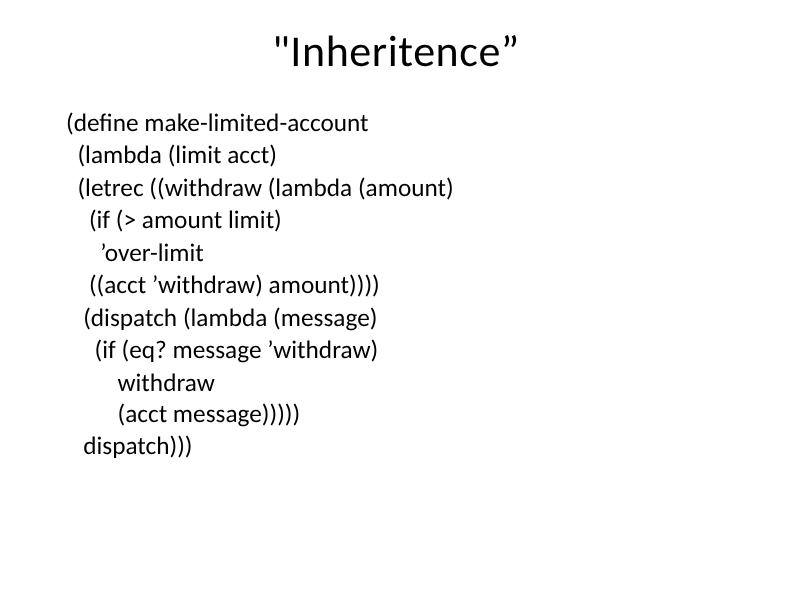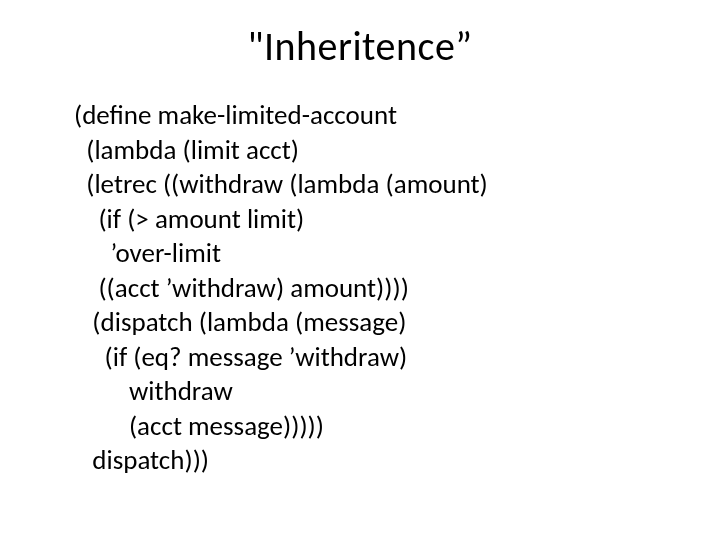--- a/index.html
+++ b/index.html
@@ -23,22 +23,22 @@
     left: 0;
     width: 100%;
     text-align: center;
     font-size: 40px;
     font-weight: 400;
     letter-spacing: 0.5px;
   }
   .code {
     position: absolute;
     top: 98px;
-    left: 74px;
-    font-size: 27px;
+    left: 60px;
+    font-size: 23px;
     line-height: 1.28;
     white-space: pre;
     font-family: Calibri, "Segoe UI", Arial, sans-serif;
   }
 </style>
 </head>
 <body>
 
 <div class="slide">
   <div class="title">"Inheritence”</div>

